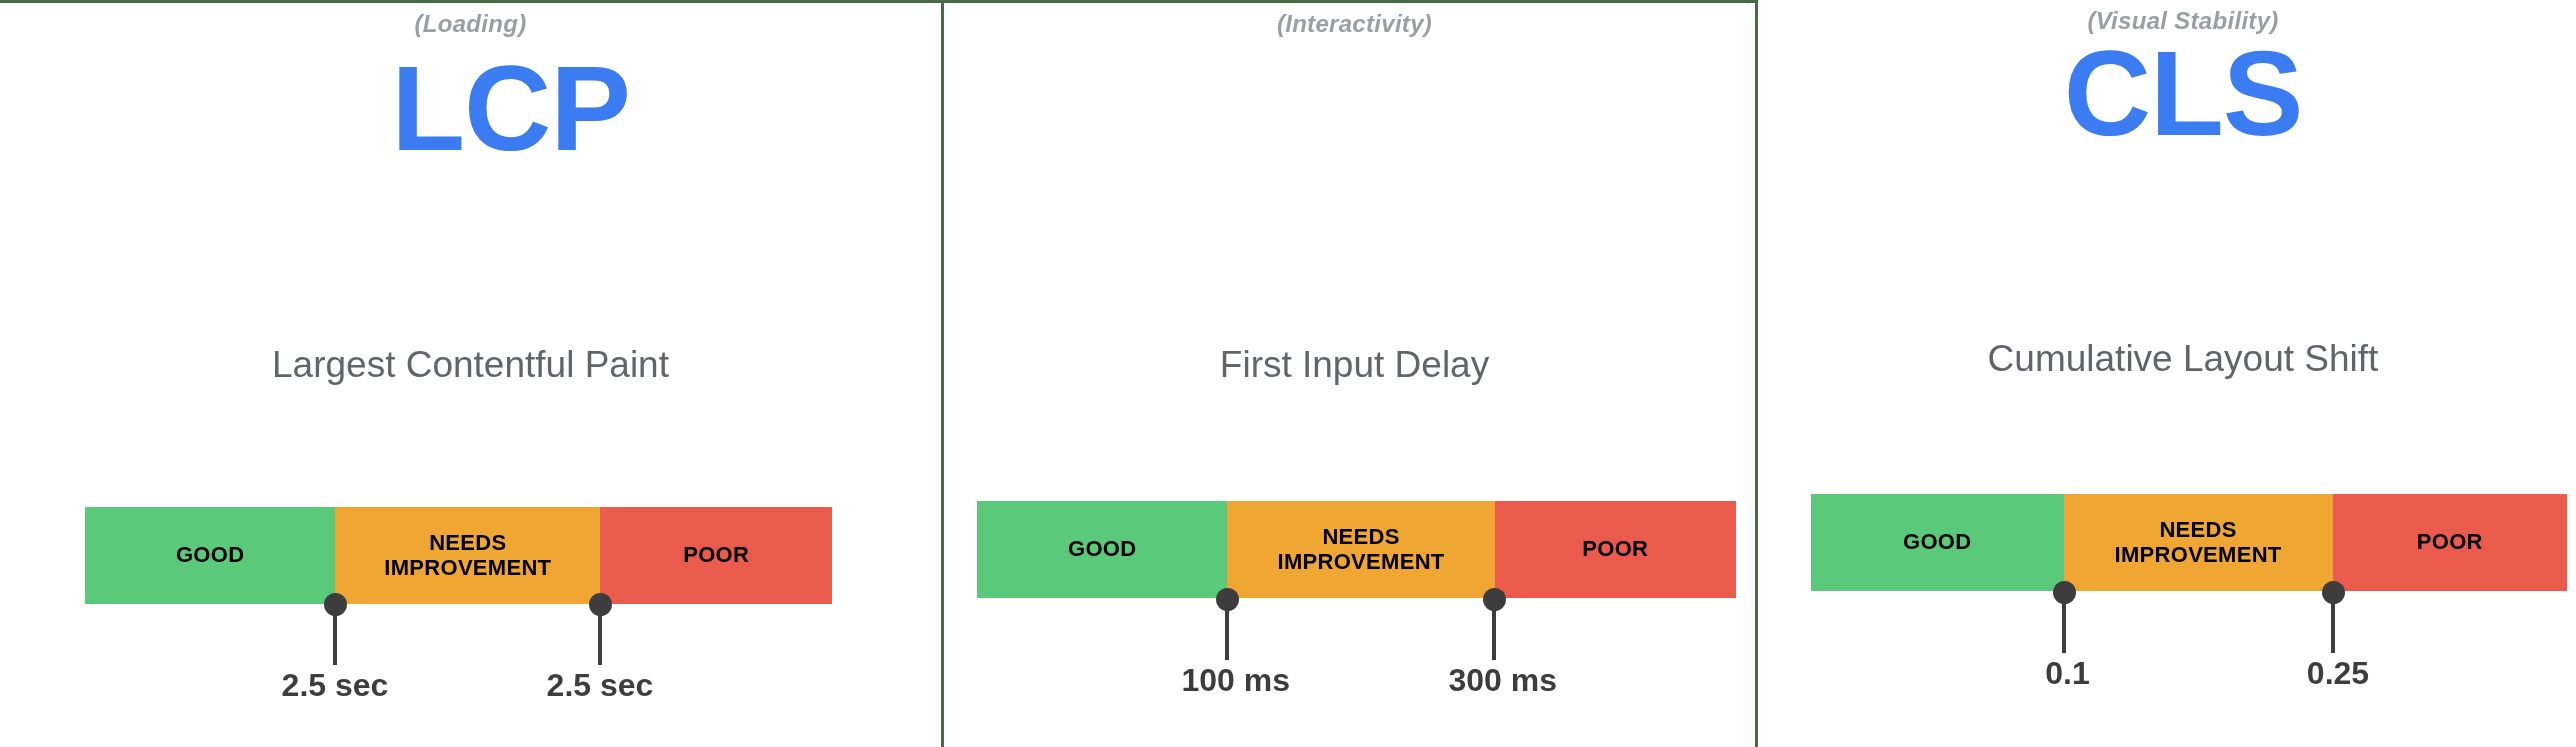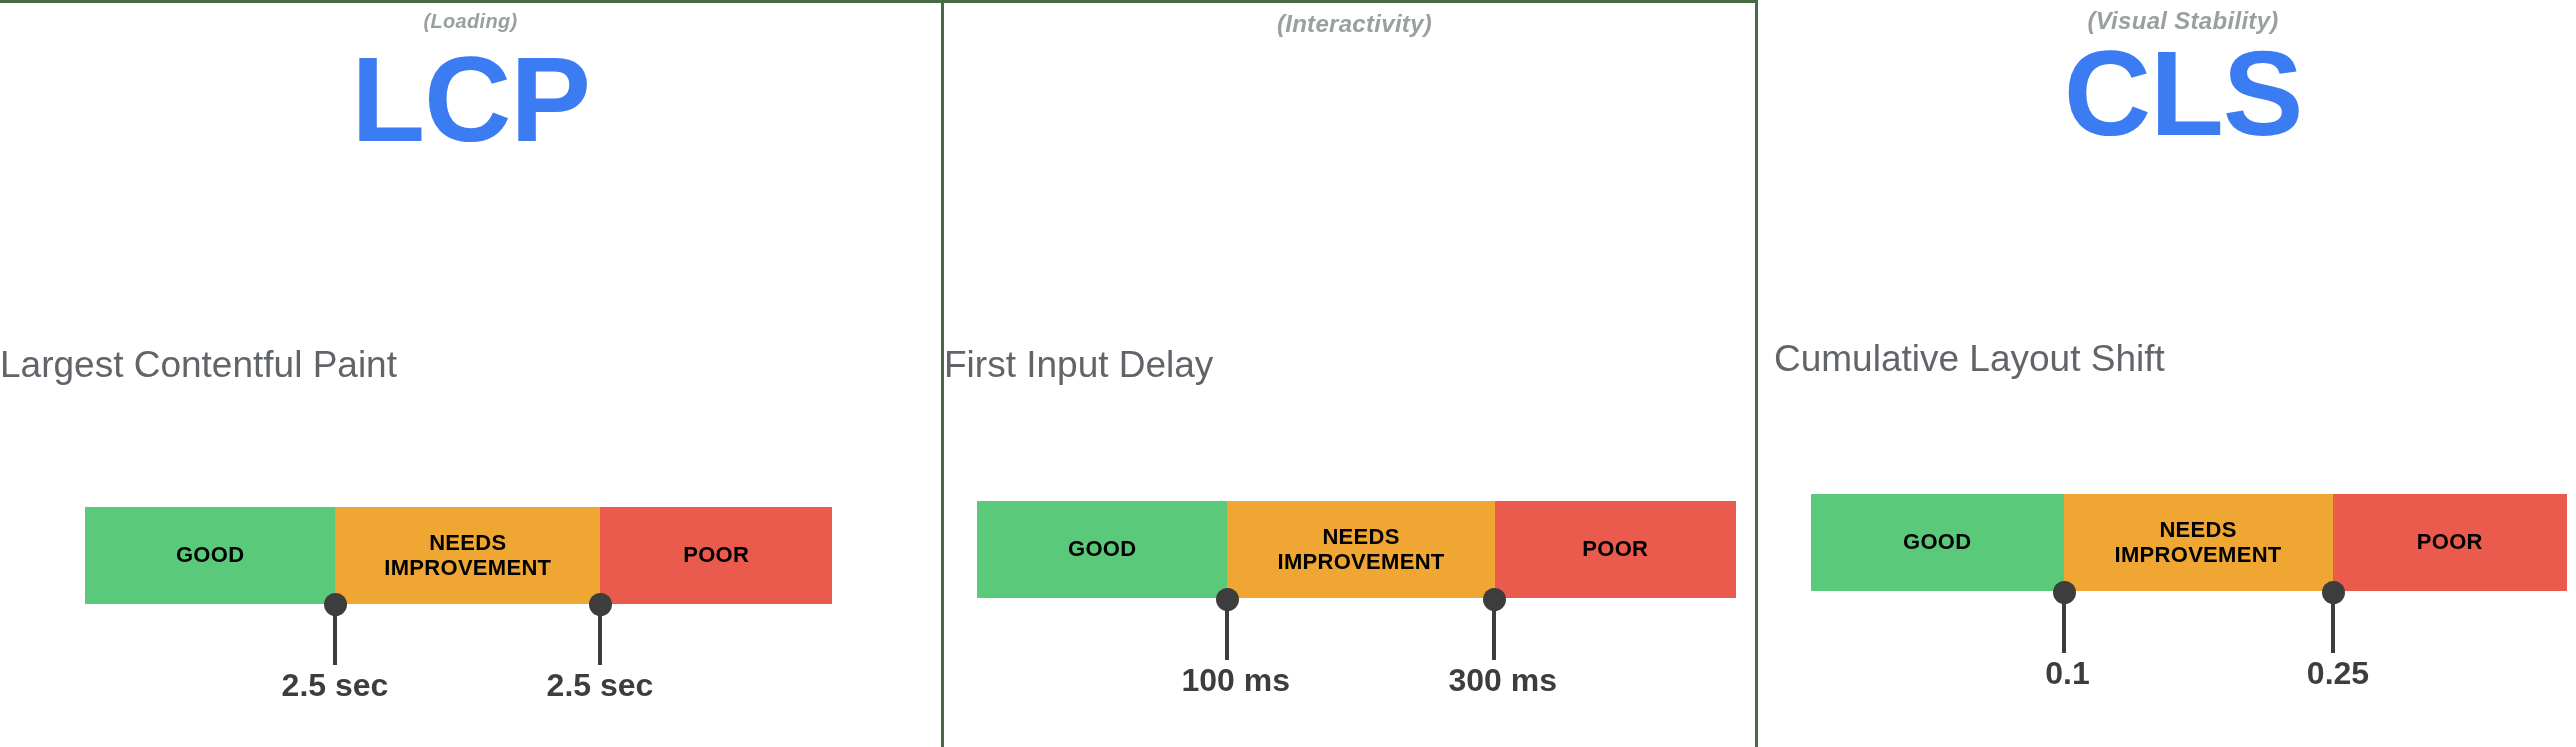--- a/index.html
+++ b/index.html
@@ -69,29 +69,29 @@
     color: #3B7CF2;
     font-weight: bold;
     letter-spacing: -1.1px;
     line-height: 1;
     white-space: nowrap;
   }
   .fullname {
     position: absolute;
     left: 0;
     width: 100%;
-    text-align: left;
+    text-align: center;
     color: #616468;
     font-weight: normal;
     white-space: nowrap;
   }
 
   
-  .p1 .category { top: 10.3px;  font-size: 20px; }
-  .p1 .acronym  { top: 39px;  font-size: 121px; }
+  .p1 .category { top: 10.3px;  font-size: 24px; }
+  .p1 .acronym  { top: 48px;  font-size: 121px; margin-left: 40px; }
   .p1 .fullname { top: 344px; font-size: 37px; }
 
   .p2 .category { top: 10.3px;  font-size: 24px; }
   .p2 .acronym  { top: 39px;  font-size: 121px; }
   .p2 .fullname { top: 344px; font-size: 37px; }
 
   .p3 .category { top: 7px;  font-size: 24px; }
   .p3 .acronym  { top: 33px;  font-size: 121px; }
   .p3 .fullname { top: 338px; font-size: 37px; }
 

